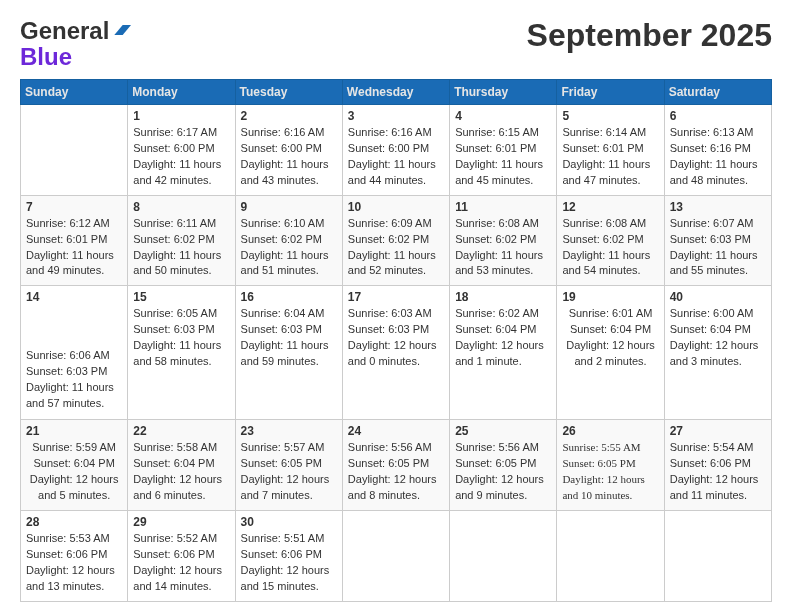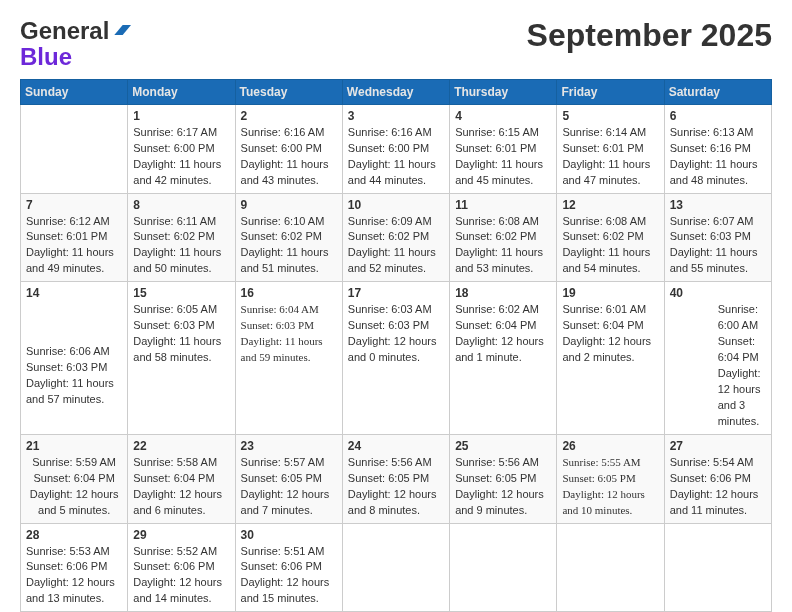--- a/index.html
+++ b/index.html
@@ -239,49 +239,49 @@
           </td>
           <td>
             <span class="day-num">15</span>
             <div class="cell-info" style="white-space: pre-line;">Sunrise: 6:05 AM
 Sunset: 6:03 PM
 Daylight: 11 hours
 and 58 minutes.</div>
           </td>
           <td>
             <span class="day-num">16</span>
-            <div class="cell-info" style="white-space: pre-line; font-family: Liberation Serif, serif;">Sunrise: 6:04 AM
+            <div class="cell-info" style="white-space: pre-line;">Sunrise: 6:04 AM
 Sunset: 6:03 PM
 Daylight: 11 hours
 and 59 minutes.</div>
           </td>
           <td>
             <span class="day-num">17</span>
             <div class="cell-info" style="white-space: pre-line;">Sunrise: 6:03 AM
 Sunset: 6:03 PM
 Daylight: 12 hours
 and 0 minutes.</div>
           </td>
           <td>
             <span class="day-num">18</span>
             <div class="cell-info" style="white-space: pre-line;">Sunrise: 6:02 AM
 Sunset: 6:04 PM
 Daylight: 12 hours
 and 1 minute.</div>
           </td>
           <td>
             <span class="day-num">19</span>
-            <div class="cell-info" style="white-space: pre-line;">Sunrise: 6:01 AM
+            <div class="cell-info" style="white-space: pre-line; text-align: center;">Sunrise: 6:01 AM
 Sunset: 6:04 PM
 Daylight: 12 hours
 and 2 minutes.</div>
           </td>
           <td>
             <span class="day-num">40</span>
-            <div class="cell-info" style="white-space: pre-line; margin-left: 48px;">Sunrise: 6:00 AM
+            <div class="cell-info" style="white-space: pre-line;">Sunrise: 6:00 AM
 Sunset: 6:04 PM
 Daylight: 12 hours
 and 3 minutes.</div>
           </td>
         </tr>
         <tr>
           <td>
             <span class="day-num">21</span>
             <div class="cell-info" style="white-space: pre-line; text-align: center;">Sunrise: 5:59 AM
 Sunset: 6:04 PM

